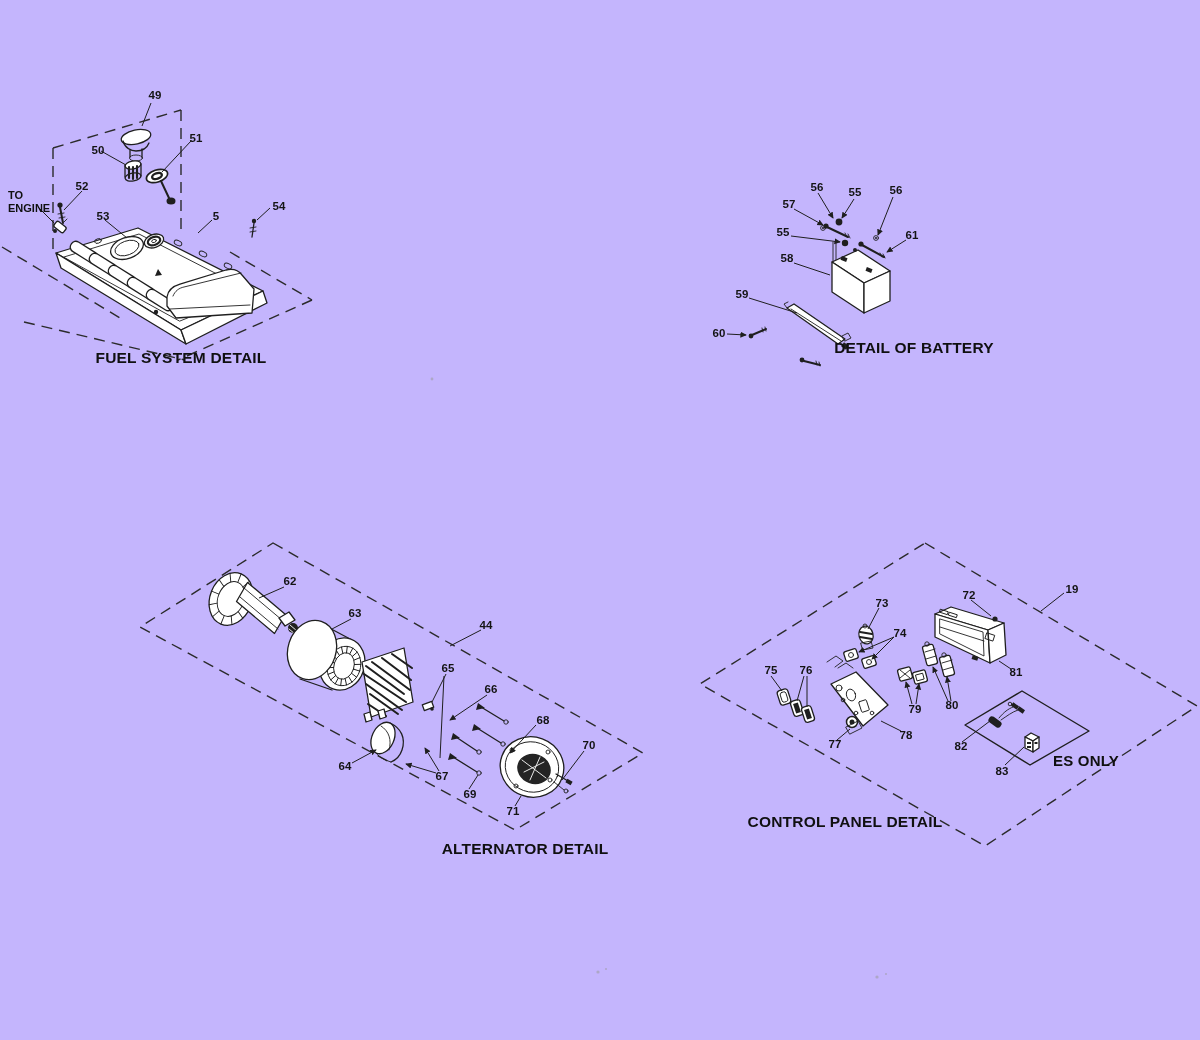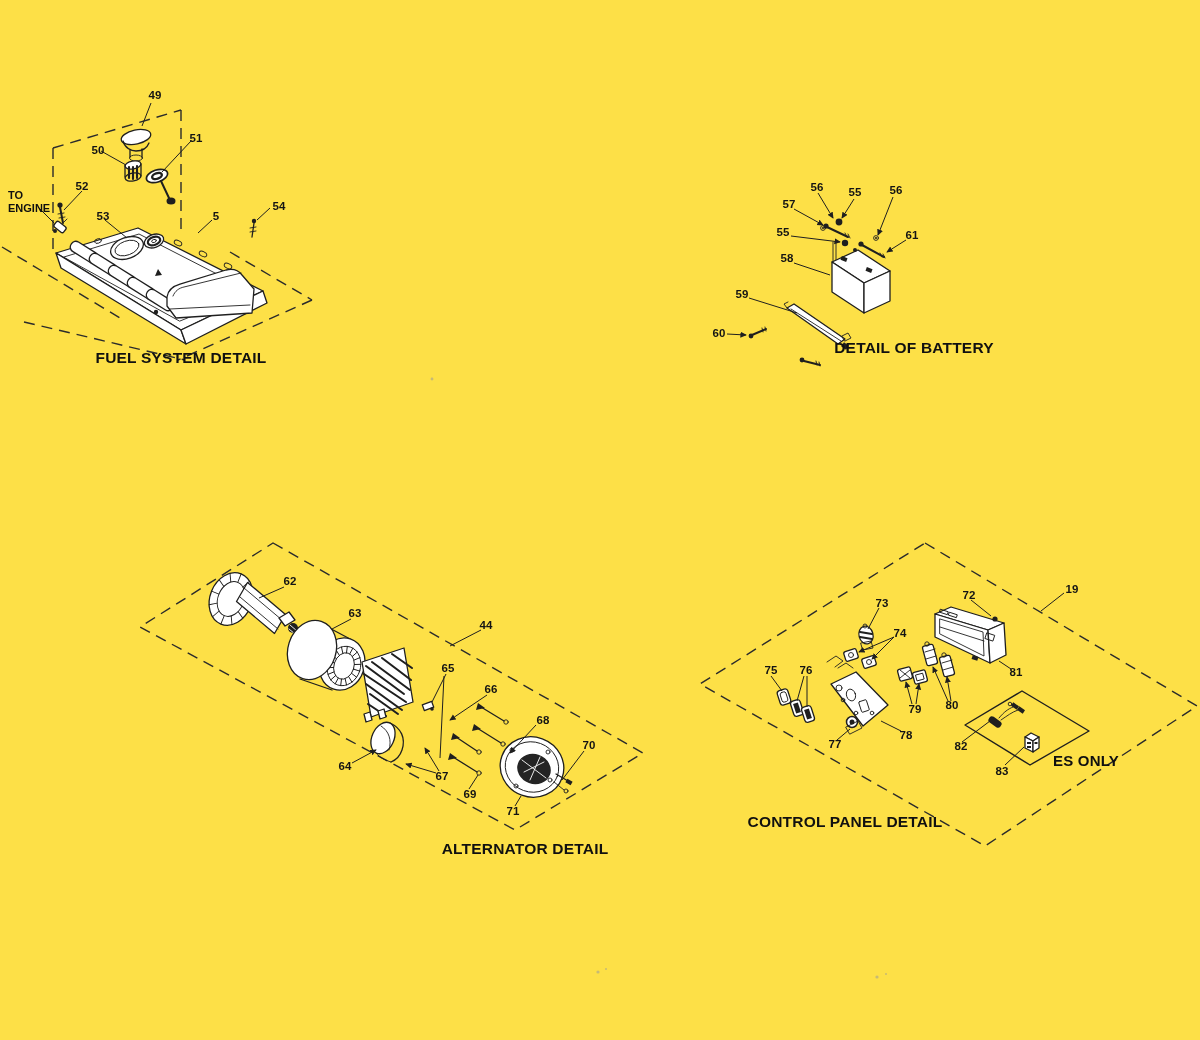--- a/index.html
+++ b/index.html
@@ -1,16 +1,16 @@
 <!DOCTYPE html>
 <html><head>
 <meta charset="utf-8">
 <style>
   html,body{margin:0;padding:0;background:#ffffff;}
-  #stage{position:relative;width:1200px;height:1040px;background:#fde047;overflow:hidden;}
+  #stage{position:relative;width:1200px;height:1040px;background:#c4b5fd;overflow:hidden;}
   svg{display:block;}
   .s   {fill:none;stroke:#1f1f1f;stroke-width:1.3;stroke-linecap:round;stroke-linejoin:round;}
   .wf  {fill:#ffffff;stroke:#1f1f1f;stroke-width:1.3;stroke-linejoin:round;}
   .thin{fill:none;stroke:#1f1f1f;stroke-width:0.9;stroke-linecap:round;}
   .dk  {fill:#1f1f1f;stroke:none;}
   .dash{fill:none;stroke:#2b2b2b;stroke-width:1.4;stroke-dasharray:11 7;stroke-linecap:butt;}
   .lead{fill:none;stroke:#1f1f1f;stroke-width:1;}
   .th2 {fill:none;stroke:#1f1f1f;stroke-width:2;stroke-linecap:round;}
   .hat {fill:none;stroke:#1f1f1f;stroke-width:2.1;stroke-linecap:round;}
   .wln {fill:none;stroke:#ffffff;stroke-width:0.9;stroke-linecap:round;}

